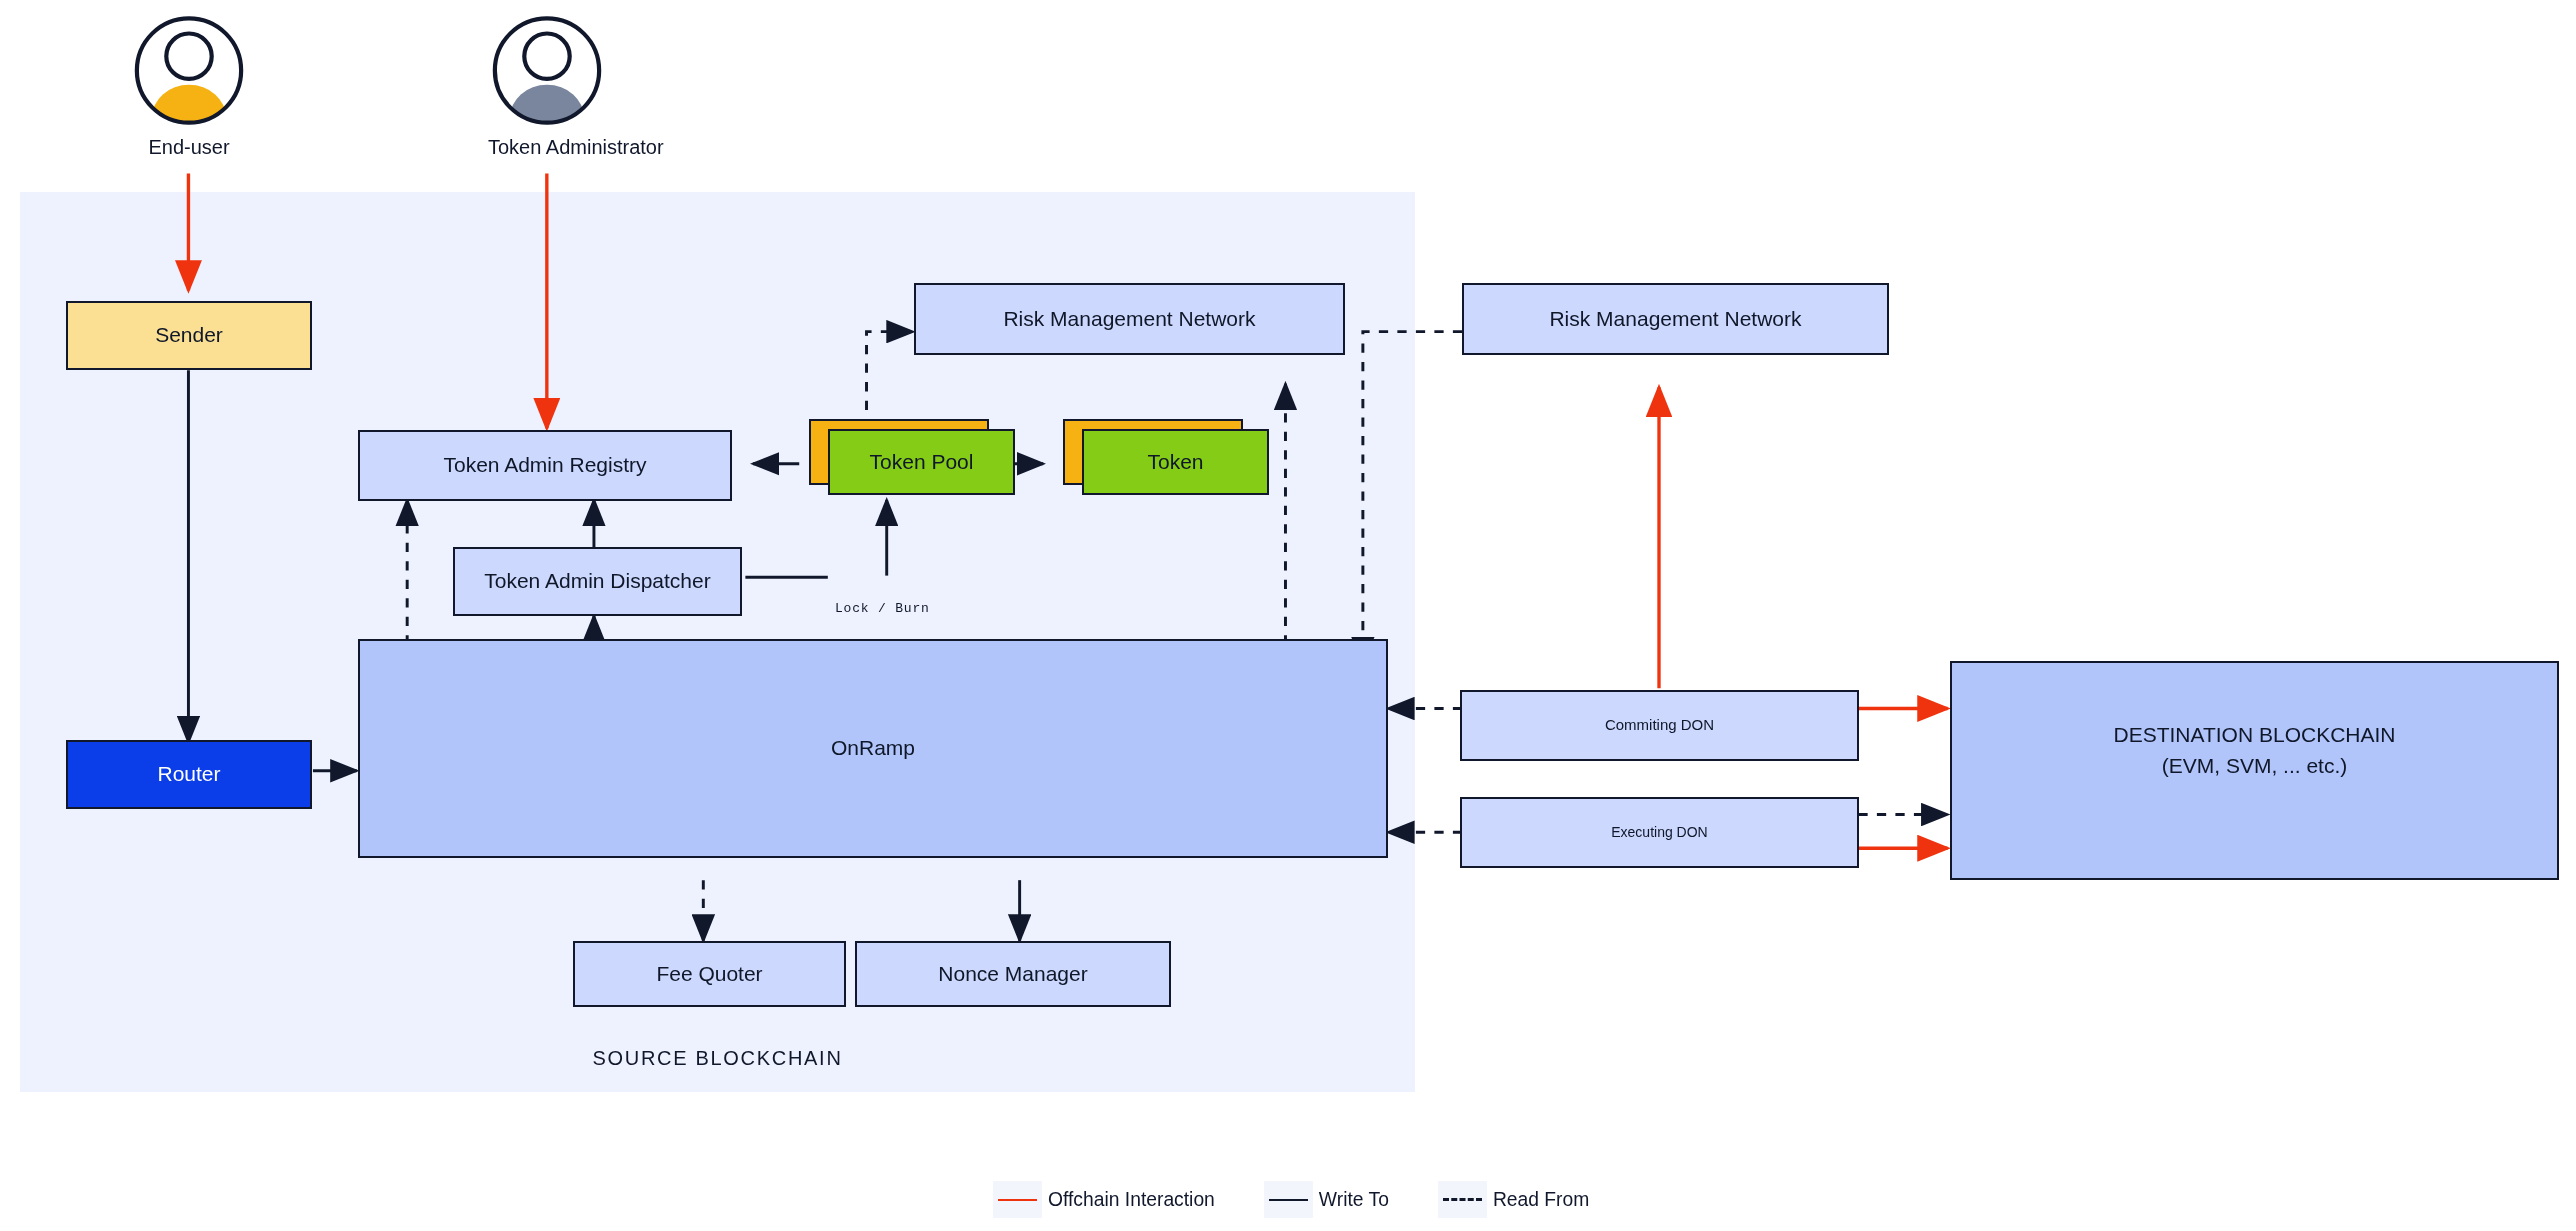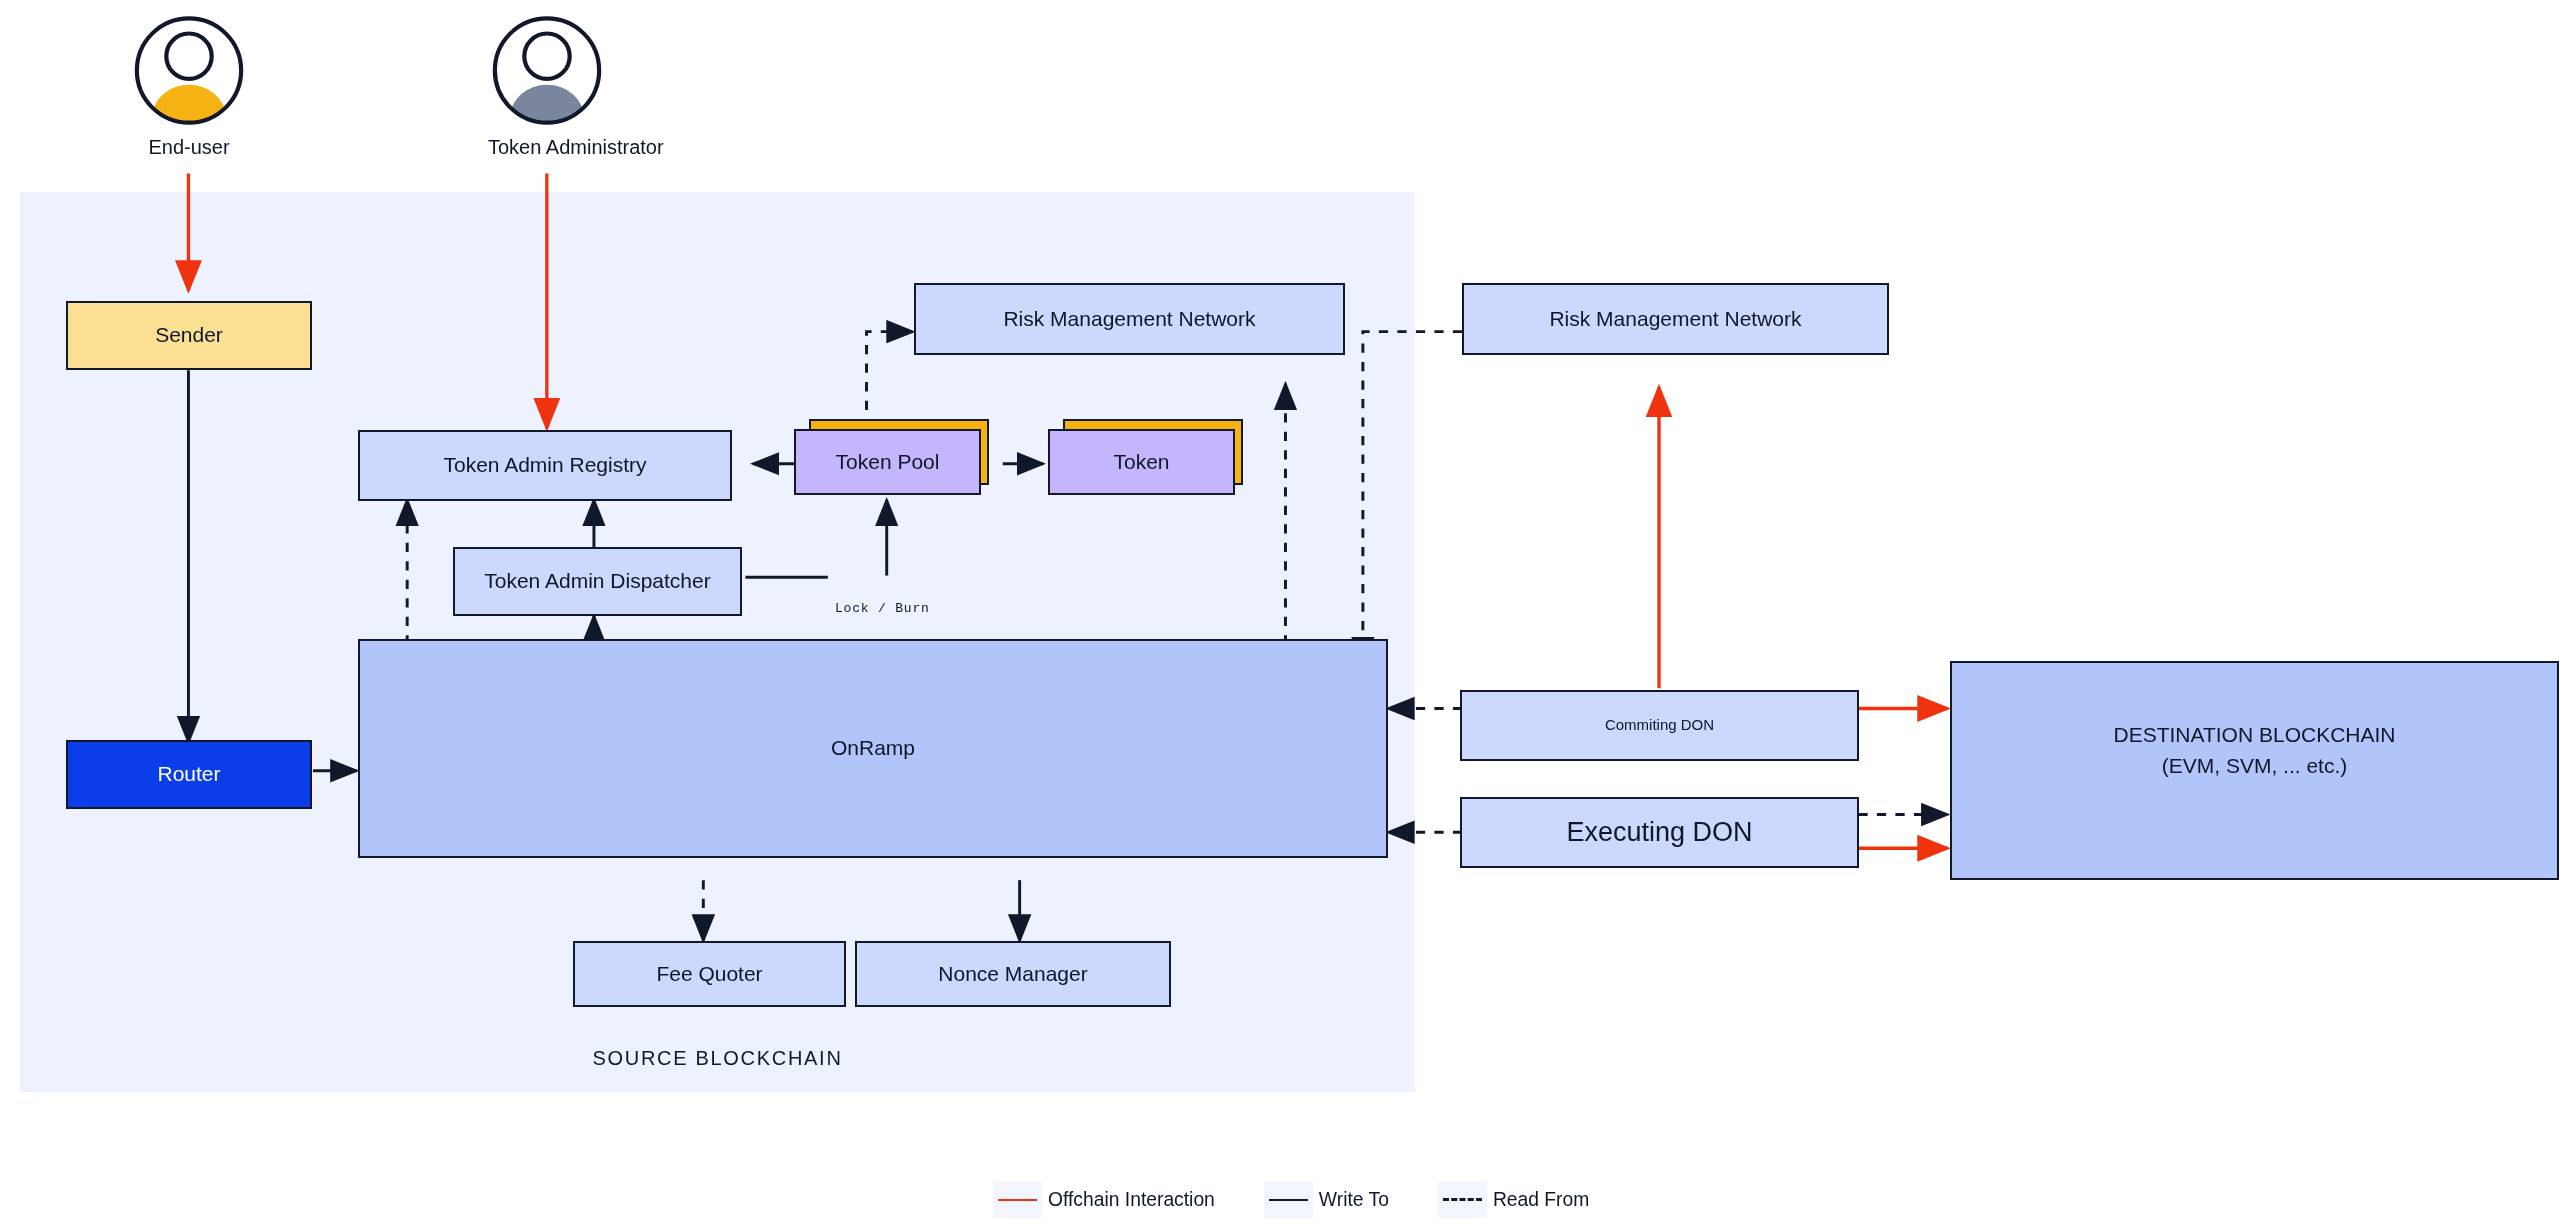--- a/index.html
+++ b/index.html
@@ -41,23 +41,24 @@
   .stack .back1{
     position:absolute;
     box-sizing:border-box;
     border:2.5px solid #11182c;
     background:#f5b212;
   }
   .stack .front{
     position:absolute;
     box-sizing:border-box;
     border:2.5px solid #11182c;
-    background:#c4b5fd;
+    background:#84cc16;
     display:flex;align-items:center;justify-content:center;
     text-align:center;
+    margin-left:34px;
   }
 
   
   .panel{
     position:absolute;
     background:#eef2fe;
     z-index:1;
   }
   .panel-label{
     position:absolute;
@@ -243,21 +244,21 @@
   </div>
 
   <div class="node fill-blue-light" style="left:855px; top:941px; width:316px; height:66px; font-size:21px;">
     <span class="lbl">Nonce Manager</span>
   </div>
 
   <div class="node fill-blue-light" style="left:1460px; top:690px; width:399px; height:71px; font-size:15px;">
     <span class="lbl">Commiting DON</span>
   </div>
 
-  <div class="node fill-blue-light" style="left:1460px; top:797px; width:399px; height:71px; font-size:27px;">
+  <div class="node fill-blue-light" style="left:1460px; top:797px; width:399px; height:71px; font-size:14px;">
     <span class="lbl">Executing DON</span>
   </div>
 
   <div class="node fill-blue-mid" style="left:1950px; top:661px; width:609px; height:219px; font-size:21px; flex-direction:column; justify-content:flex-start; padding-top:59px;">
     <span class="lbl">DESTINATION BLOCKCHAIN</span>
     <span class="lbl" style="margin-top:5px;">(EVM, SVM, ... etc.)</span>
   </div>
 
   <div class="annot" style="left:835px; top:565px;">Lock / Burn</div>
 

